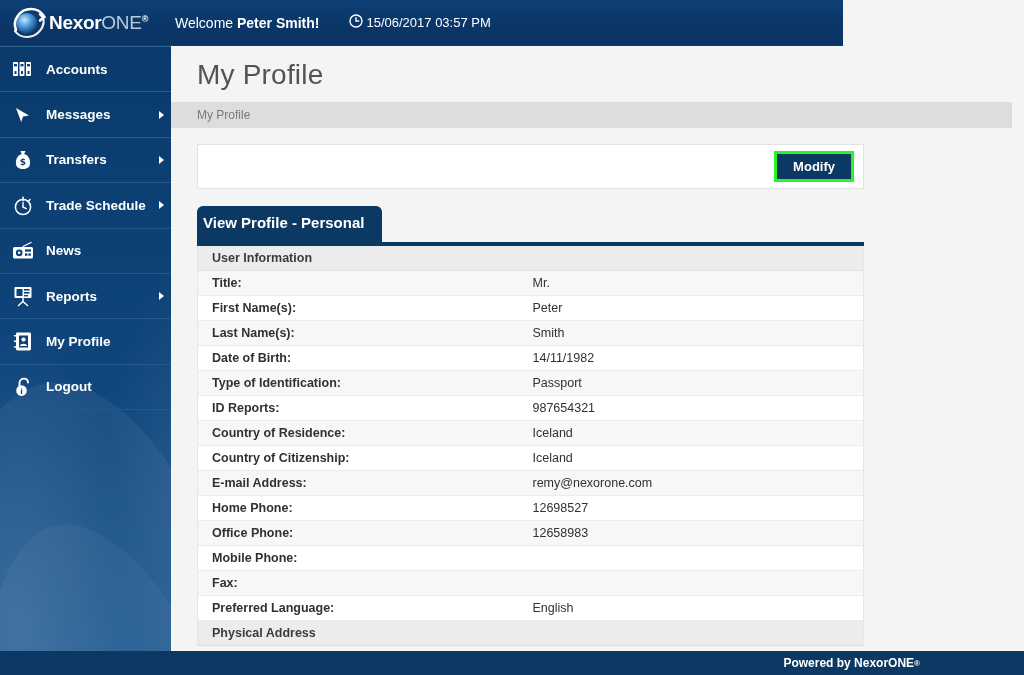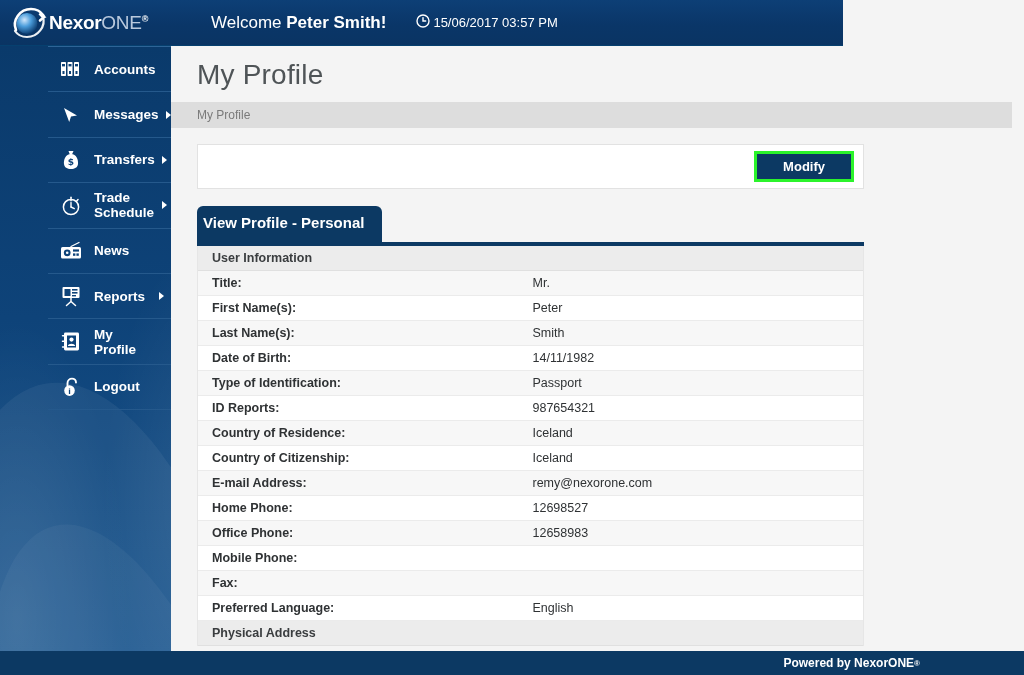--- a/index.html
+++ b/index.html
@@ -25,21 +25,21 @@
   .logo-mark { position: relative; width: 38px; height: 38px; flex: 0 0 38px; }
   .logo-text {
     font-size: 19px; font-weight: bold; letter-spacing: -0.3px;
     margin-left: 1px; white-space: nowrap;
   }
   .logo-text .nexor { color: #ffffff; }
   .logo-text .one { color: #b9c9dd; font-weight: normal; }
   .logo-text .reg { color: #ffffff; font-size: 9px; vertical-align: super; }
 
   .welcome {
-    color: #ffffff; font-size: 17px; margin-left: 36px; white-space: nowrap;
+    color: #ffffff; font-size: 14px; white-space: nowrap;
   }
   .welcome b { font-weight: bold; }
   .datetime {
     color: #ffffff; font-size: 13px; margin-left: 30px;
     display: flex; align-items: center; gap: 3px; white-space: nowrap;
   }
 
   
   .sidebar {
     position: absolute; top: 46px; left: 0; width: 171px; height: 605px;
@@ -58,21 +58,21 @@
     pointer-events: none;
   }
   .sidebar::after {
     content: ""; position: absolute; left: -10%; top: 78%;
     width: 160%; height: 90%;
     background: rgba(255,255,255,0.045);
     border-radius: 50% 50% 0 0 / 70% 70% 0 0;
     transform: rotate(-14deg);
     pointer-events: none;
   }
-  .nav { position: relative; z-index: 2; border-top: 1px solid #2e6496; margin-left: 48px; }
+  .nav { position: relative; z-index: 2; border-top: 1px solid #2e6496; }
   .nav-item {
     position: relative;
     height: 45.4px; display: flex; align-items: center;
     border-bottom: 1px solid #25598c;
     color: #ffffff; font-size: 13.5px; font-weight: bold;
     cursor: pointer;
   }
   .nav-item.active {
     background: linear-gradient(to bottom, #072a52 0%, #062game 0%, #06284f 50%, #072c56 100%);
   }
@@ -111,21 +111,21 @@
   .action-bar {
     margin: 16px 0 0 26px; width: 667px; height: 45px;
     background: #ffffff; border: 1px solid #e2e2e2;
     display: flex; align-items: center; justify-content: flex-end;
     padding-right: 9px;
   }
   .modify-btn {
     background: #0c3963; color: #ffffff;
     border: 3px solid #2bf32b;
     font-size: 13px; font-weight: bold;
-    padding: 6px 26px; cursor: pointer;
+    padding: 6px 16px; cursor: pointer;
     font-family: "Liberation Sans", sans-serif;
     line-height: 1;
   }
 
   .tab-row { margin: 17px 0 0 26px; display: flex; }
   .tab {
     background: #0c3963; color: #ffffff;
     font-size: 15px; font-weight: bold;
     padding: 8px 18px 9px 6px;
     border-radius: 6px 6px 0 0;

